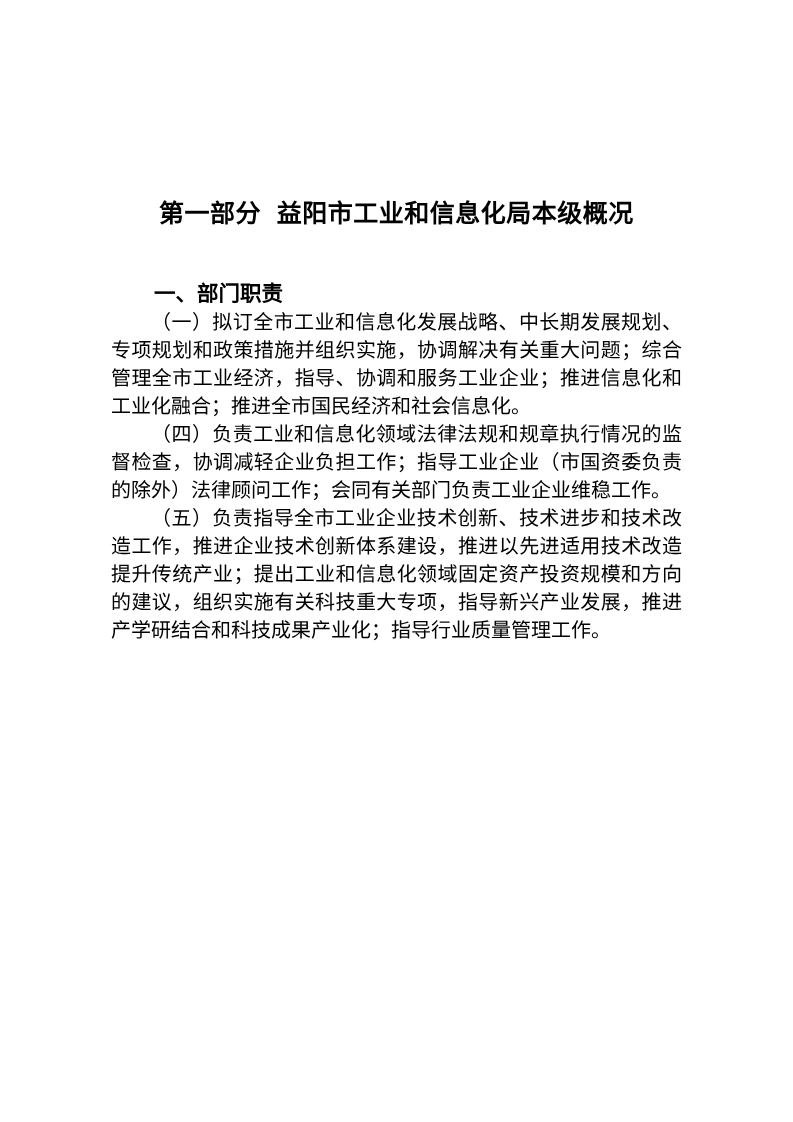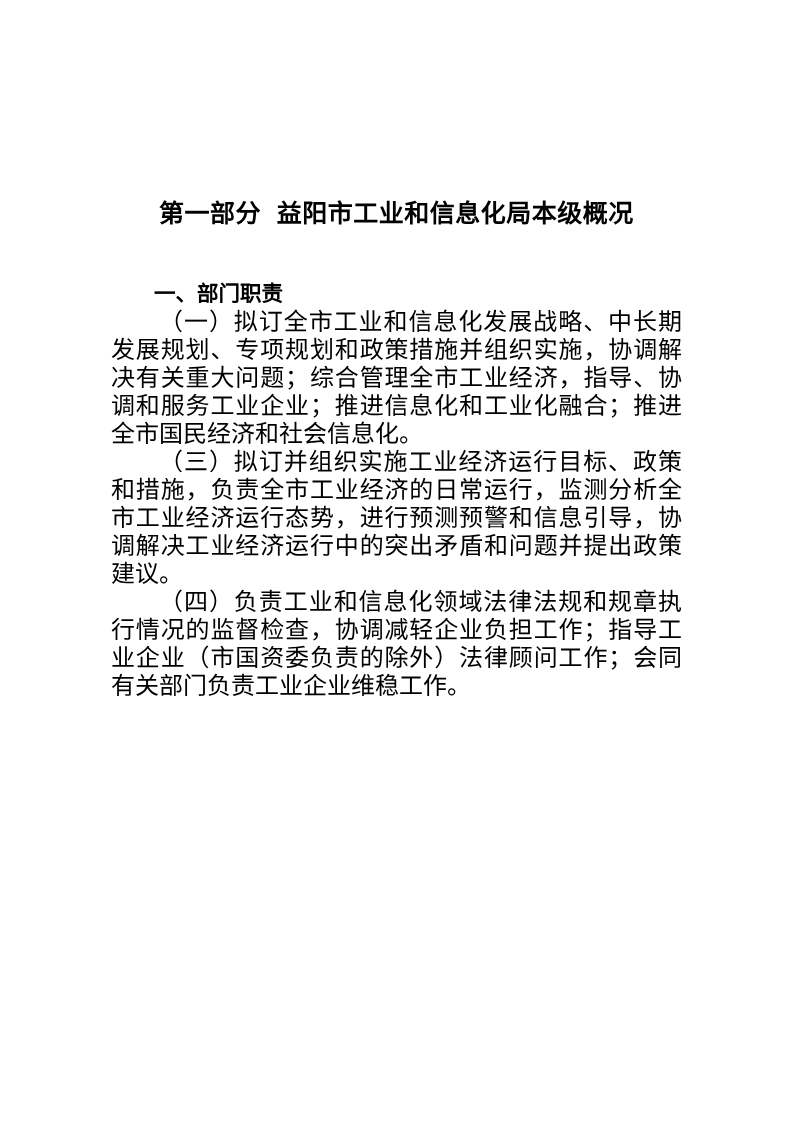--- a/index.html
+++ b/index.html
@@ -36,34 +36,34 @@
   }
   .section-heading {
     margin: 49px 0 0 0;
     font-size: 21.5px;
     line-height: 28px;
     font-weight: 700;
     text-indent: 2em;
   }
   .body-para {
     margin: 0;
-    font-size: 24px;
+    font-size: 20px;
     line-height: 28px;
     text-align: justify;
     text-justify: inter-ideograph;
     text-indent: 2em;
     overflow-wrap: break-word;
   }
 </style>
 </head>
 <body>
 
 <div class="page">
   <h1 class="doc-title">第一部分 益阳市工业和信息化局本级概况</h1>
 
   <div class="content">
     <h2 class="section-heading">一、部门职责</h2>
 
     <p class="body-para">（一）拟订全市工业和信息化发展战略、中长期发展规划、专项规划和政策措施并组织实施，协调解决有关重大问题；综合管理全市工业经济，指导、协调和服务工业企业；推进信息化和工业化融合；推进全市国民经济和社会信息化。</p>
-    <p class="body-para">（三）拟订并组织实施工业经济运行目标、政策和措施，负责全市工业经济的日常运行，监测分析全市工业经济运行态势，进行预测预警和信息引导，协调解决工业经济运行中的突出矛盾和问题并提出政策建议。</p>
     <p class="body-para">（四）负责工业和信息化领域法律法规和规章执行情况的监督检查，协调减轻企业负担工作；指导工业企业（市国资委负责的除外）法律顾问工作；会同有关部门负责工业企业维稳工作。</p>
+    <p class="body-para">（五）负责指导全市工业企业技术创新、技术进步和技术改造工作，推进企业技术创新体系建设，推进以先进适用技术改造提升传统产业；提出工业和信息化领域固定资产投资规模和方向的建议，组织实施有关科技重大专项，指导新兴产业发展，推进产学研结合和科技成果产业化；指导行业质量管理工作。</p>
   </div>
 </div>
 
 </body></html>

